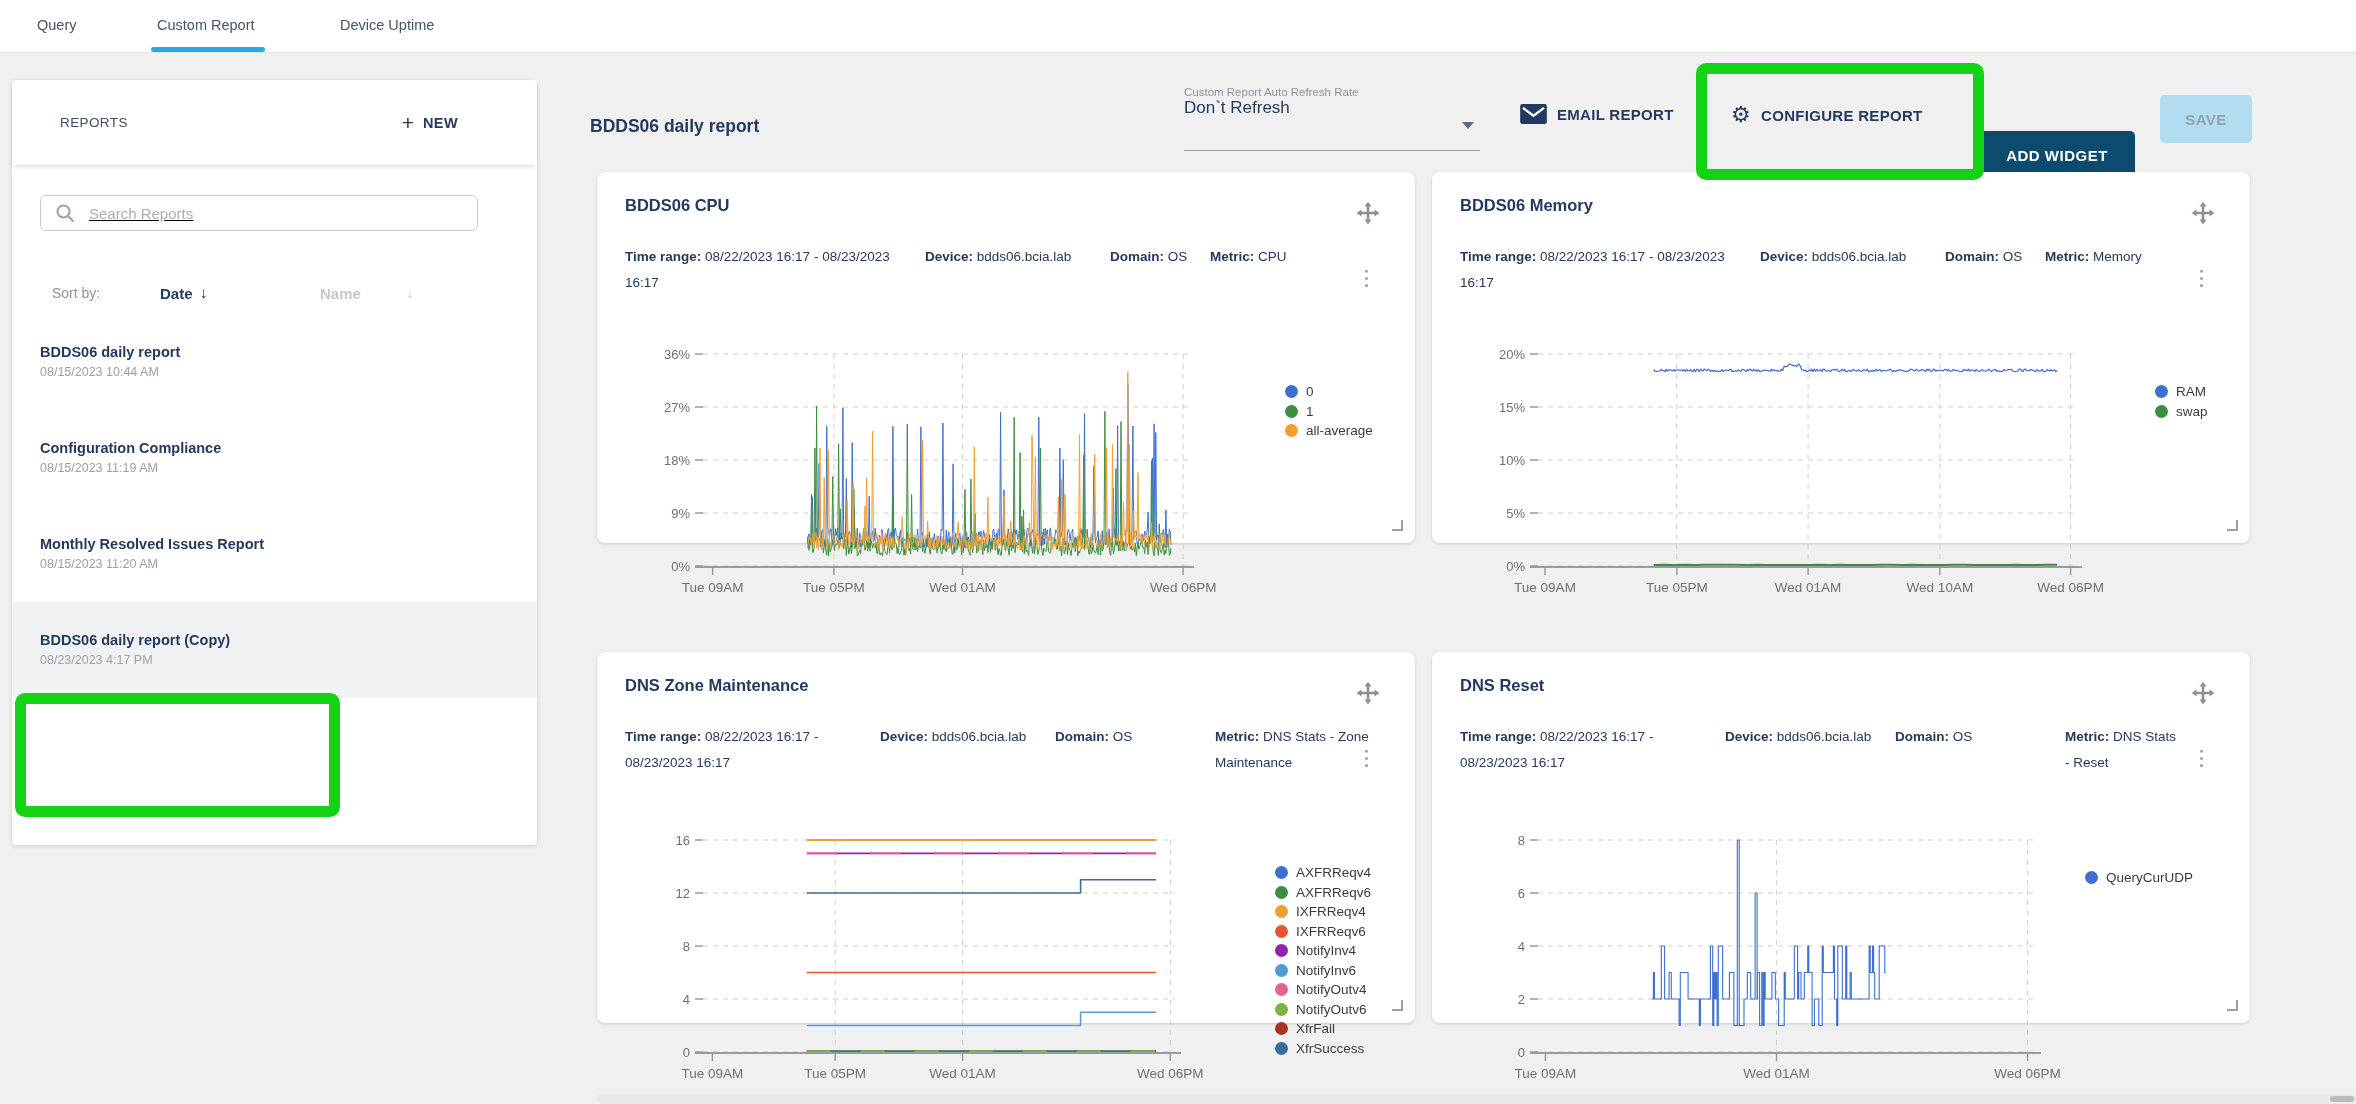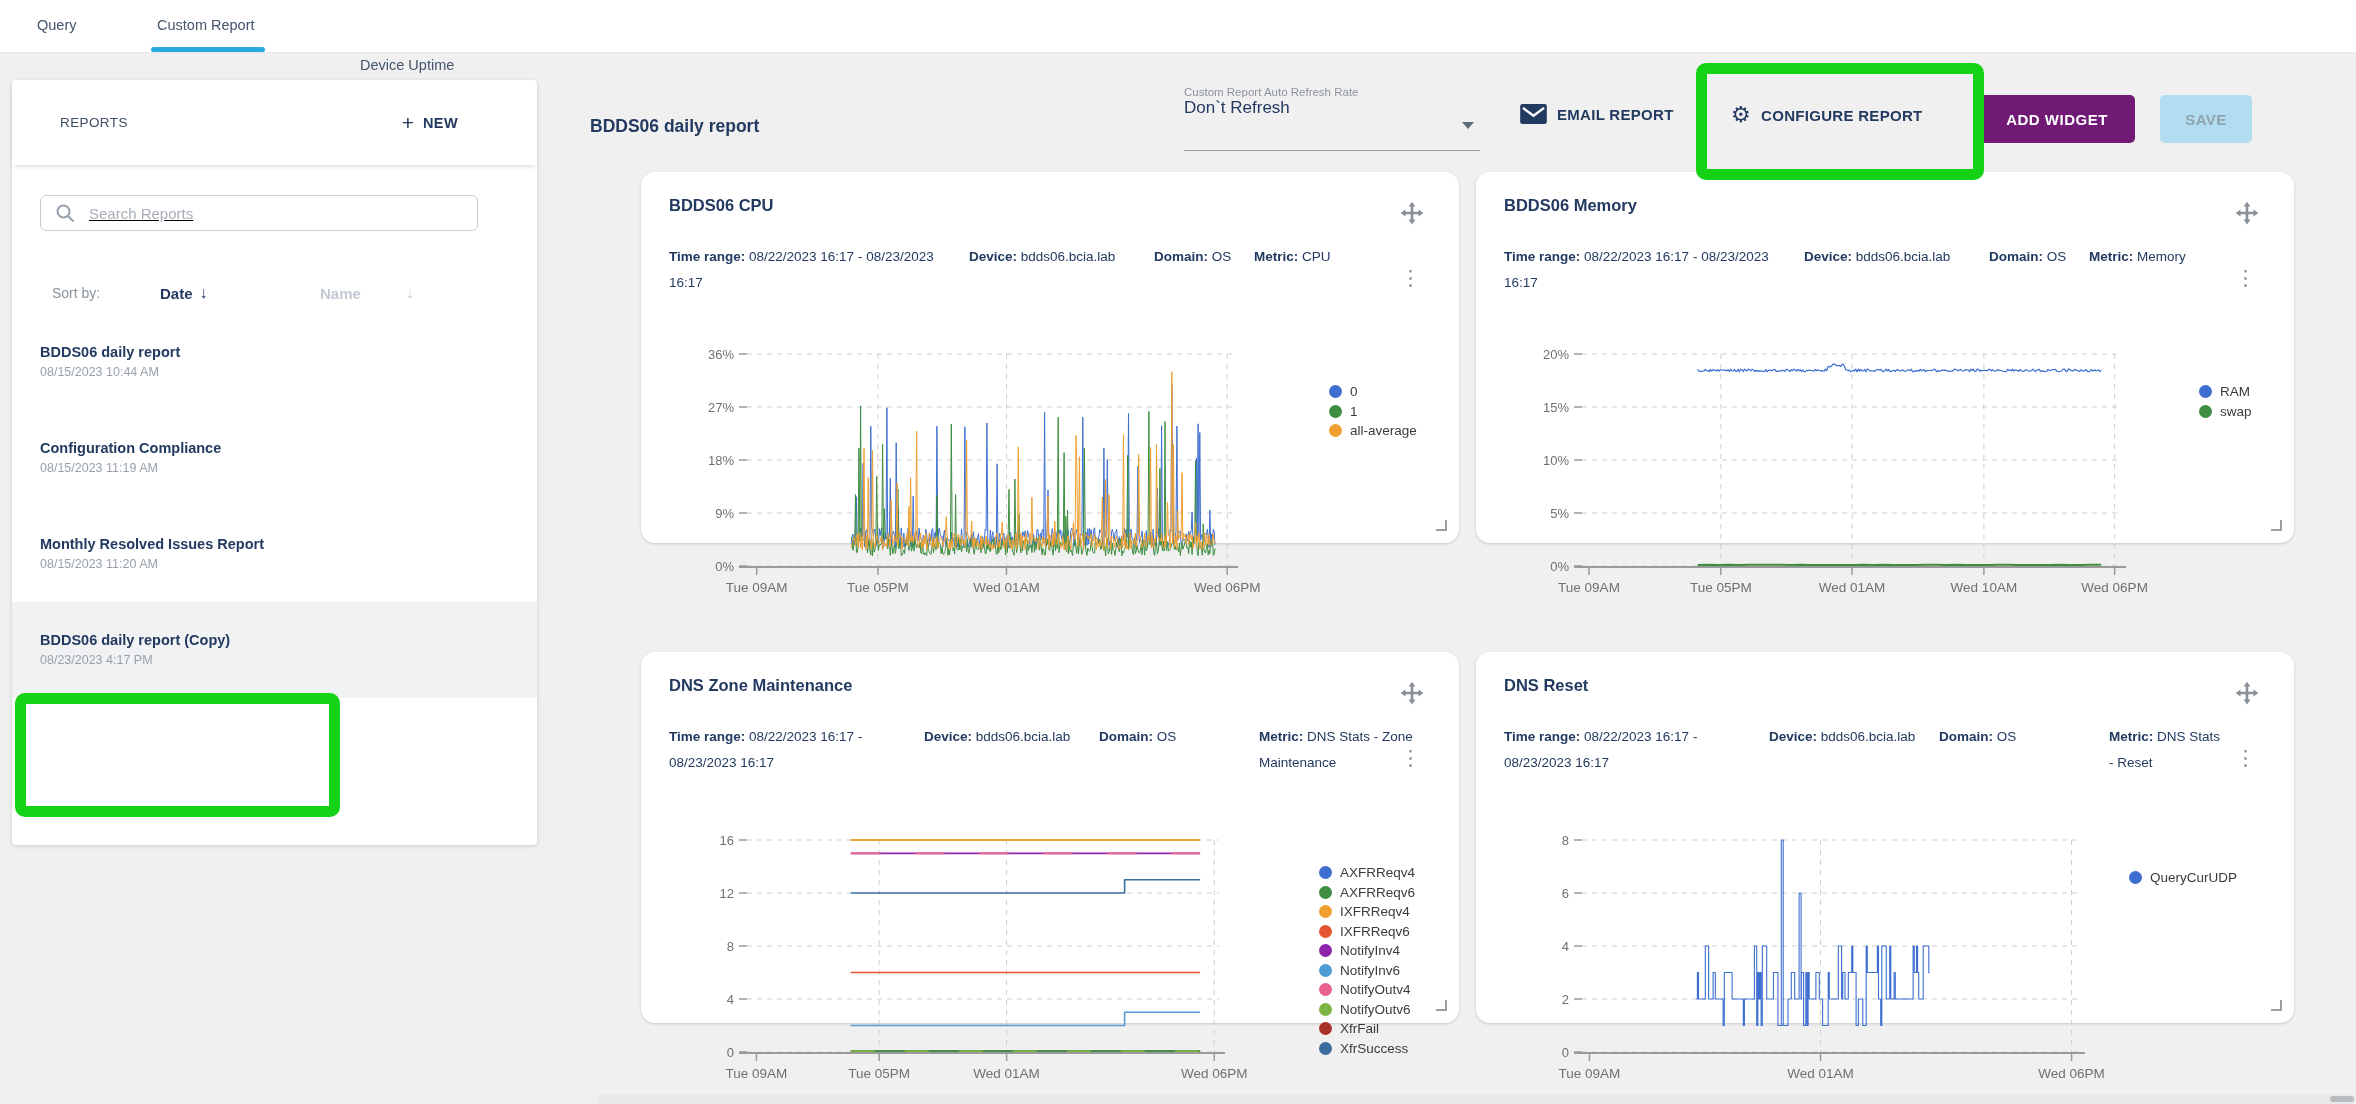--- a/index.html
+++ b/index.html
@@ -5,21 +5,21 @@
   html,body{margin:0;padding:0;}
   body{
     width:2356px;height:1104px;overflow:hidden;position:relative;
     background:#f0f0f1;font-family:"Liberation Sans",sans-serif;
     -webkit-font-smoothing:antialiased;
   }
   
   .tabbar{position:absolute;left:0;top:0;width:2356px;height:52px;background:#ffffff;border-bottom:1px solid #e6e6e6;}
   .tab{position:absolute;top:0;height:52px;line-height:50px;font-size:14.5px;color:#44546a;cursor:pointer;}
   .tab .tab-underline{position:absolute;left:-6px;right:-10px;bottom:0;height:5px;background:#2aa9e0;border-radius:3px;}
-  .tab-query{left:37px;} .tab-custom{left:157px;} .tab-uptime{left:360px;margin-top:40px;}
+  .tab-query{left:37px;} .tab-custom{left:157px;} .tab-uptime{left:340px;}
   
   .sidebar{position:absolute;left:12px;top:80px;width:525px;height:765px;background:#fff;border-radius:4px;box-shadow:0 1px 4px rgba(0,0,0,.15);}
   .sb-header{position:relative;z-index:2;height:85px;display:flex;align-items:center;padding:0 79px 0 48px;background:#fff;border-radius:4px 4px 0 0;box-shadow:0 3px 5px -2px rgba(0,0,0,.18);gap:40px;}
   .sb-title{font-size:13.5px;letter-spacing:.4px;color:#3e4e63;}
   .new-btn{margin-left:auto;display:flex;align-items:center;gap:9px;background:none;border:none;cursor:pointer;color:#233a60;font-family:inherit;padding:0;}
   .new-btn .plus{font-size:21px;font-weight:400;line-height:1;}
   .new-btn .new-label{font-size:14.5px;font-weight:700;letter-spacing:.4px;}
   .search-box{position:absolute;left:28px;top:115px;width:438px;height:36px;border:1px solid #c6ccd4;border-radius:6px;display:flex;align-items:center;padding:0 14px;box-sizing:border-box;background:#fff;text-decoration:underline;}
   .search-box input{border:none;outline:none;flex:1;font-size:15px;color:#3e4e63;font-family:inherit;margin-left:12px;background:transparent;}
   .search-box input::placeholder{color:#a8aeb8;}
@@ -40,24 +40,24 @@
   .refresh{position:absolute;left:1184px;top:86px;width:296px;cursor:pointer;}
   .refresh .rlabel{font-size:11.5px;color:#8d939c;}
   .refresh .rvalue{font-size:17px;color:#233a60;margin-top:0;}
   .refresh .chev{position:absolute;right:6px;top:36px;width:0;height:0;border-left:6px solid transparent;border-right:6px solid transparent;border-top:7px solid #5f6b7a;}
   .refresh .underline{position:absolute;left:0;right:0;top:64px;height:1px;background:#9aa0a8;}
   .tool-btn{position:absolute;top:104px;display:flex;align-items:center;gap:10px;background:none;border:none;cursor:pointer;font-family:inherit;color:#233a60;font-size:15px;font-weight:700;letter-spacing:.3px;padding:0;}
   .email-btn{left:1520px;}
   .config-btn{left:1731px;}
   .gear{font-size:22px;line-height:1;color:#233a60;font-weight:400;}
   .solid-btn{position:absolute;top:95px;height:48px;border:none;border-radius:5px;font-family:inherit;font-size:15px;font-weight:700;letter-spacing:.5px;cursor:pointer;}
-  .add-widget{left:1979px;width:156px;background:#701a75;color:#ffffff;}
+  .add-widget{left:1979px;width:156px;background:#0c4a6e;color:#ffffff;margin-top:36px;}
   .save{left:2160px;width:92px;background:#b2dcef;color:#90a4b0;}
   
-  .card{position:absolute;width:818px;height:371px;background:#fff;border-radius:14px;box-shadow:0 1px 3px rgba(0,0,0,.16);margin-left:44px;}
+  .card{position:absolute;width:818px;height:371px;background:#fff;border-radius:8px;box-shadow:0 1px 3px rgba(0,0,0,.16);}
   .wtitle{position:absolute;left:28px;top:24px;margin:0;font-size:16.5px;font-weight:700;color:#233a60;}
   .move{position:absolute;right:34px;top:28px;cursor:move;}
   .meta{position:absolute;left:28px;top:72px;display:flex;font-size:13.5px;line-height:26px;color:#233a60;}
   .mcol{box-sizing:border-box;padding-right:14px;}
   .mcol b{font-weight:700;}
   .kebab{position:absolute;right:38px;top:94px;font-size:21px;color:#8a9097;cursor:pointer;line-height:1.1;}
   .chart{position:absolute;left:34px;}
   .legend{position:absolute;display:flex;flex-direction:column;gap:4.5px;}
   .lrow{display:flex;align-items:center;gap:8px;font-size:13.5px;color:#3b3b3b;white-space:nowrap;}
   .ldot{width:13px;height:13px;border-radius:50%;flex:0 0 13px;}

